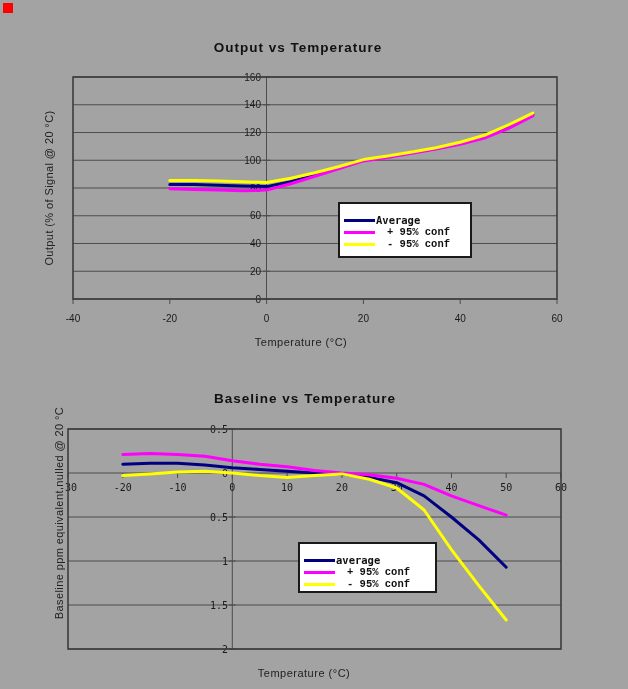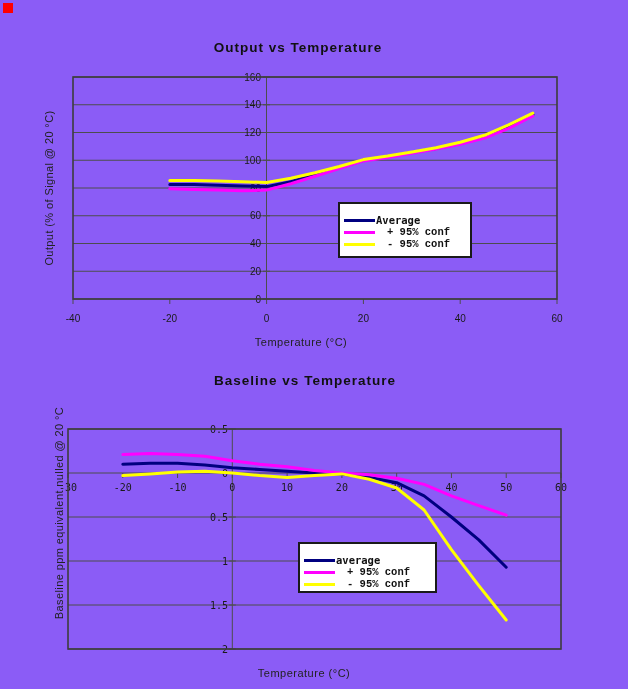--- a/index.html
+++ b/index.html
@@ -1,25 +1,25 @@
 <!DOCTYPE html>
 <html><head>
 <meta charset="utf-8">
 <style>
   html,body{margin:0;padding:0;background:#ffffff;}
-  .page{position:relative;width:628px;height:689px;background:#8b5cf6;overflow:hidden;
+  .page{position:relative;width:628px;height:689px;background:#a3a3a3;overflow:hidden;
         font-family:"Liberation Sans",sans-serif;color:#111;}
   .corner-marker{position:absolute;left:3px;top:3px;width:10px;height:10px;}
   .chart-svg{position:absolute;left:0;overflow:visible;}
   #svg0{top:0;}
   #svg1{top:360px;}
   .chart-title{position:absolute;margin:0;transform:translateX(-50%);
         font:bold 13.5px "Liberation Sans",sans-serif;letter-spacing:1px;color:#111;white-space:nowrap;}
   #title0{left:298px;top:40px;}
-  #title1{left:305px;top:373px;}
+  #title1{left:305px;top:391px;}
   .axis-title{position:absolute;transform:translateX(-50%);
         font:11px "Liberation Sans",sans-serif;letter-spacing:0.5px;color:#222;white-space:nowrap;}
   #xtitle0{left:301px;top:336px;}
   #xtitle1{left:304px;top:667px;}
   .vlabel{position:absolute;transform:translate(-50%,-50%) rotate(-90deg);
         font:11px "Liberation Sans",sans-serif;letter-spacing:0.4px;color:#222;white-space:nowrap;}
   #vlabel0{left:49px;top:188px;}
   #vlabel1{left:59px;top:513px;}
   .grid{stroke:#4d4d4d;stroke-width:1;}
   .axis{stroke:#4d4d4d;stroke-width:1;}

